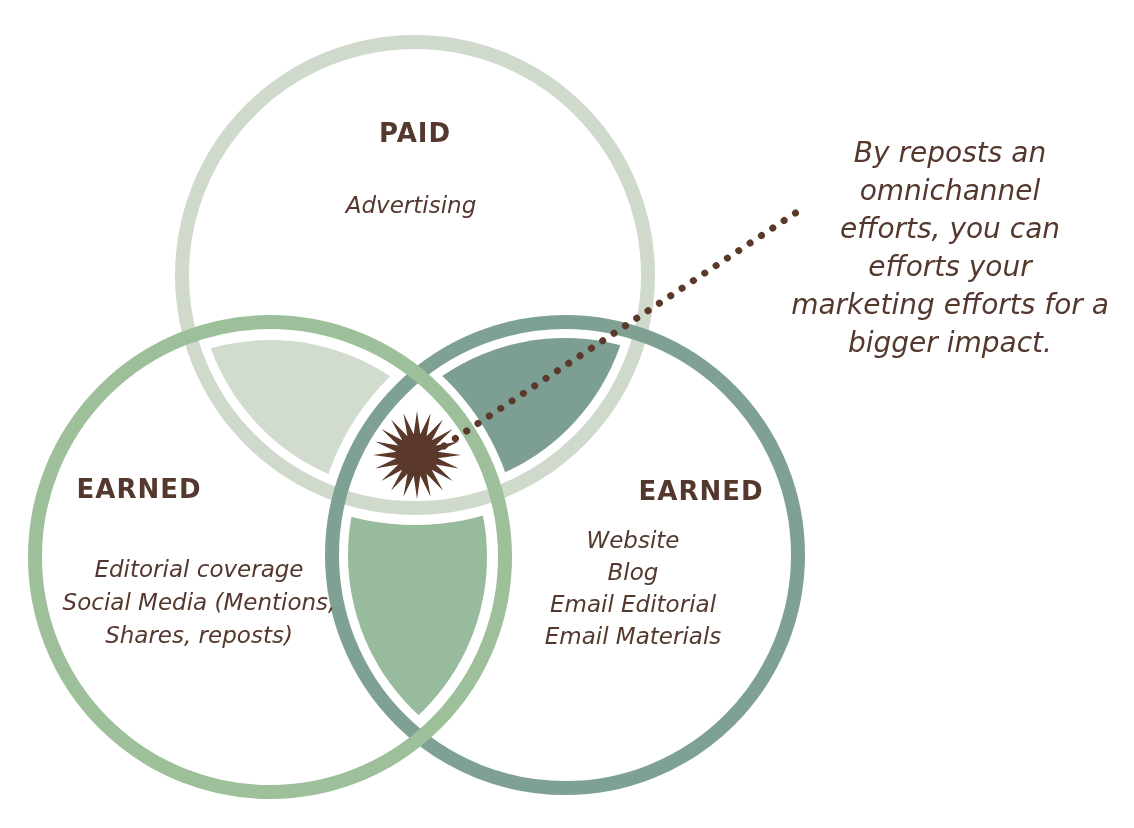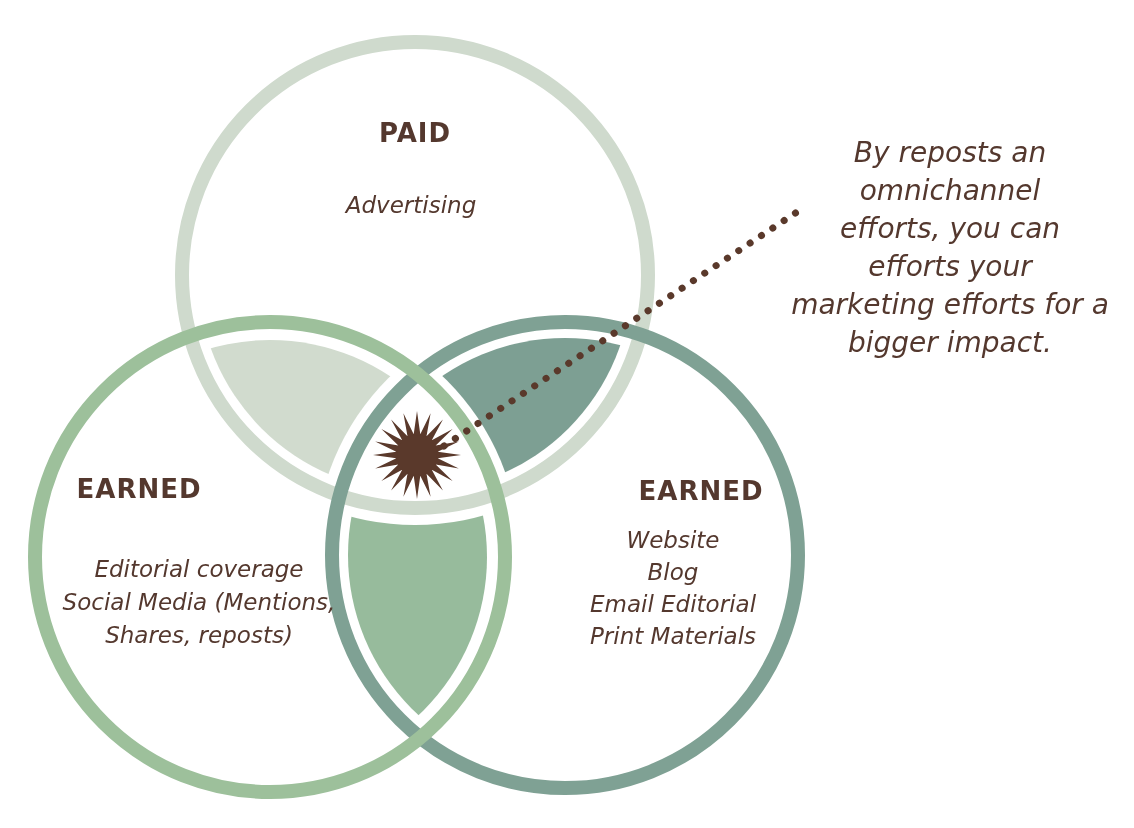--- a/index.html
+++ b/index.html
@@ -32,21 +32,21 @@
     font-size: 26px;
     font-weight: 700;
     letter-spacing: 1px;
   }
   .item-list {
     font-style: italic;
     font-size: 23px;
   }
   .item-list span { display: block; }
   .earned-list { line-height: 33px; }
-  .owned-list  { line-height: 32px; margin-left: 40px; }
+  .owned-list  { line-height: 32px; }
   .annotation {
     font-style: italic;
     font-size: 28px;
     line-height: 38px;
   }
   .annotation span { display: block; }
 </style>
 </head>
 <body>
 
@@ -103,21 +103,21 @@
     <span>Editorial coverage</span>
     <span>Social Media (Mentions,</span>
     <span>Shares, reposts)</span>
   </div>
 
   <div class="txt circle-label" style="left:701px; top:476px;">EARNED</div>
   <div class="txt item-list owned-list" style="left:633px; top:524px;">
     <span>Website</span>
     <span>Blog</span>
     <span>Email Editorial</span>
-    <span>Print Materials</span>
+    <span>Email Materials</span>
   </div>
 
   <div class="txt annotation" style="left:950px; top:134px;">
     <span>By reposts an</span>
     <span>omnichannel</span>
     <span>efforts, you can</span>
     <span>efforts your</span>
     <span>marketing efforts for a</span>
     <span>bigger impact.</span>
   </div>

